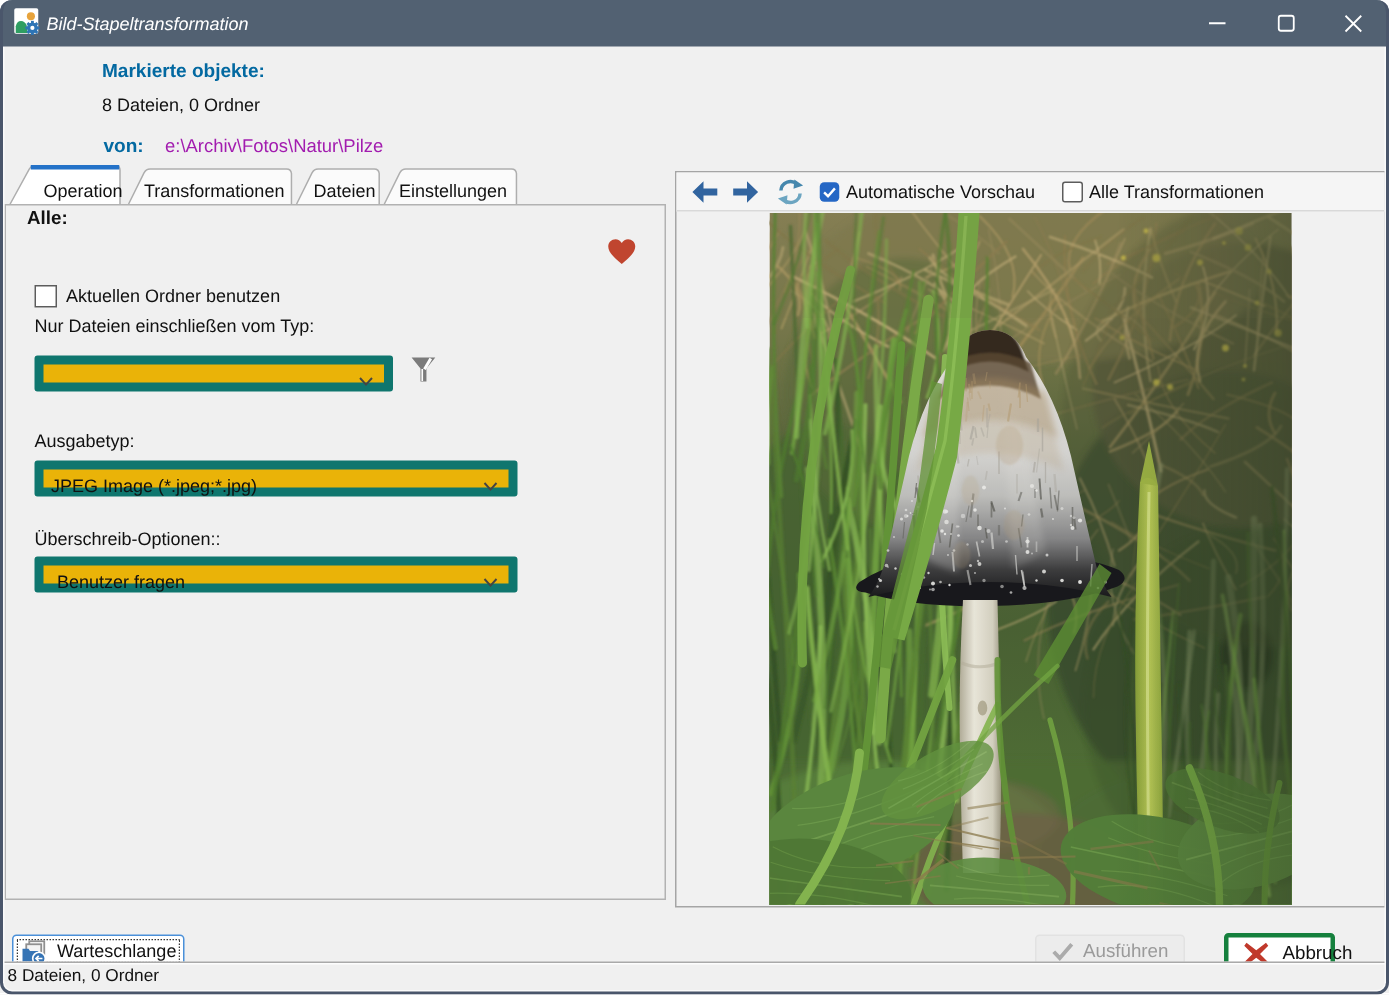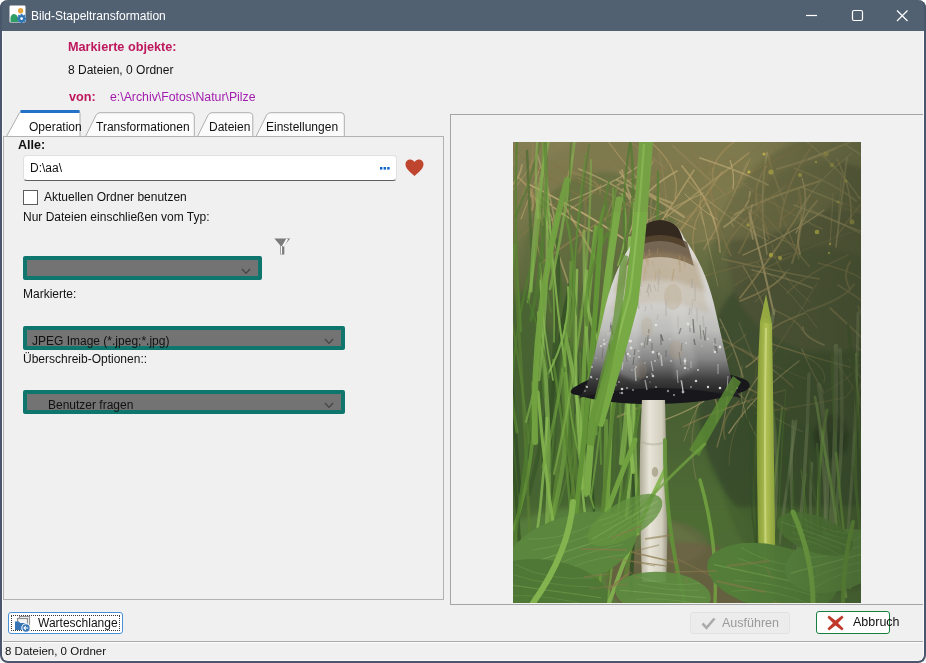--- a/index.html
+++ b/index.html
@@ -10,44 +10,44 @@
   #frame { position:absolute; left:0; top:0; width:926px; height:663px;
            border:2px solid #4a566b; border-top:none; border-radius:8px;
            z-index:60; pointer-events:none; }
   #frame2 { position:absolute; left:2px; top:31px; width:922px; height:630px;
             border:1px solid #fafafa; border-top:none; border-radius:0 0 6px 6px;
             z-index:59; pointer-events:none; }
   
   #tbar { position:absolute; left:0; top:0; width:926px; height:31px;
           background:#526172; border-radius:8px 8px 0 0; }
   #tico { position:absolute; left:9px; top:5px; }
-  #ttxt { position:absolute; left:31px; top:9px; color:#ffffff; font-size:12px; }
+  #ttxt { position:absolute; left:31px; top:9px; color:#ffffff; font-size:12px;font-style:italic; }
   .wbtn { position:absolute; top:0; width:45px; height:31px; }
   
-  .maroon { color:#be185d; font-weight:bold; }
+  .maroon { color:#0369a1; font-weight:bold; }
   #h1 { position:absolute; left:68px; top:40px; font-size:12.7px; }
   #h2 { position:absolute; left:68px; top:63px; font-size:12px; color:#111; }
   #h3 { position:absolute; left:69px; top:90px; font-size:12.7px; }
   #h3b { position:absolute; left:110px; top:90px; font-size:12.3px; color:#a21caf; }
   
   #page { position:absolute; left:3px; top:136px; width:441px; height:464px;
           background:#f0f0f0; border:1px solid #b2b2b2; }
   
   .lbl { position:absolute; font-size:12px; color:#111; }
-  .edit { position:absolute; background:#737373; border:4px solid #0f766e; border-radius:2px;margin-top:19px; }
+  .edit { position:absolute; background:#eab308; border:6px solid #0f766e; border-radius:2px; }
   .edit2 { position:absolute; background:#fff; border:1px solid #e0e0e0; border-bottom:1.5px solid #5f5f5f; border-radius:4px; }
   .cbx { position:absolute; width:15px; height:15px; background:#fff; border:1px solid #5c5c5c; }
   
   #rp { position:absolute; left:450px; top:114px; width:474px; height:491px;
         background:#f1f1f1; border:1px solid #a5a5a5; }
   #rtb { position:absolute; left:0; top:0; width:472px; height:26px;
          background:#f5f5f5; border-bottom:1px solid #d9d9d9; }
   #photo { position:absolute; left:62px; top:27px; width:348px; height:461px; }
   
-  .btn { position:absolute; font-size:12px; color:#111; }
+  .btn { position:absolute; font-size:12px; color:#111;margin-top:11px; }
   #sbar { position:absolute; left:0; top:641px; width:926px; height:21px;
           background:#f0f0f0; border-top:1px solid #a9a9a9; box-shadow:inset 0 1px 0 #fdfdfd; font-size:11.5px; color:#111; }
 </style>
 </head>
 <body>
 <div id="win">
   <div id="frame"></div>
     <div id="frame2"></div>
 
   <div id="tbar">
@@ -95,55 +95,71 @@
     <text x="96" y="21" font-size="12" fill="#111">Transformationen</text>
     <text x="209" y="21" font-size="12" fill="#111">Dateien</text>
     <text x="266" y="21" font-size="12" fill="#111">Einstellungen</text>
     <path d="M6.5 26.5 L19.5 2.8 Q20.8 0.4 23.2 0.4 L77 0.4 Q80 0.4 80 3.4 L80 26.5 Z" fill="#ffffff" stroke="#aeaeae" stroke-width="1"></path>
     <path d="M20.5 1.5 L79.5 1.5" stroke="#2472c8" stroke-width="3"></path>
     <text x="29" y="21" font-size="12" fill="#111">Operation</text>
   </svg>
 
   <div id="page"></div>
   <div class="lbl maroon" style="left:18px;top:138px;font-size:12.5px">Alle:</div>
-  <div class="edit2" style="left:23px;top:155px;width:374px;height:26px;font-size:12px;line-height:24px;color:#111;padding-left:6px">D:\aa\<svg style="position:absolute;right:6px;top:11px" width="10" height="3" viewBox="0 0 10 3">
-        <rect x="0" y="0" width="2.4" height="2.6" fill="#0d64cd"></rect>
-        <rect x="3.6" y="0" width="2.4" height="2.6" fill="#0d64cd"></rect>
-        <rect x="7.2" y="0" width="2.4" height="2.6" fill="#0d64cd"></rect>
-      </svg></div>
   <svg style="position:absolute;left:405px;top:159px" width="19" height="18" viewBox="0 0 19 18">
     <path d="M9.5 17 C4 12.5 0.5 9 0.5 5.3 C0.5 2.4 2.8 0.5 5.3 0.5 C7 0.5 8.6 1.4 9.5 3 C10.4 1.4 12 0.5 13.7 0.5 C16.2 0.5 18.5 2.4 18.5 5.3 C18.5 9 15 12.5 9.5 17 Z" fill="#c0452f"></path>
   </svg>
   <div class="cbx" style="left:23px;top:190px"></div>
   <div class="lbl" style="left:44px;top:190px">Aktuellen Ordner benutzen</div>
   <div class="lbl" style="left:23px;top:210px">Nur Dateien einschließen vom Typ:</div>
   <div class="edit" style="left:23px;top:237px;width:239px;height:24px">
     <svg style="position:absolute;right:7px;top:8px" width="10" height="7" viewBox="0 0 10 7">
         <path d="M1 1 L5 5.4 L9 1" stroke="#444" stroke-width="1.3" fill="none"></path>
       </svg>
   </div>
   <svg style="position:absolute;left:274px;top:238px" width="17" height="17" viewBox="0 0 17 17">
     <path d="M0.4 0.4 H16.2 L10.3 7.6 L10.3 16.4 L6.3 16.4 L6.3 7.6 Z" fill="#7b7b7b"></path>
     <path d="M13.2 1 L9 8.2" stroke="#fdfdfd" stroke-width="2"></path>
     <path d="M7.5 8 L7.5 16" stroke="#fdfdfd" stroke-width="1.1"></path>
   </svg>
-  <div class="lbl" style="left:23px;top:287px">Markierte:</div>
+  <div class="lbl" style="left:23px;top:287px">Ausgabetyp:</div>
   <div class="edit" style="left:23px;top:307px;width:322px;height:24px;font-size:12px;line-height:22px;padding-left:5px;color:#111">JPEG Image (*.jpeg;*.jpg)
     <svg style="position:absolute;right:7px;top:8px" width="10" height="7" viewBox="0 0 10 7">
         <path d="M1 1 L5 5.4 L9 1" stroke="#444" stroke-width="1.3" fill="none"></path>
       </svg>
   </div>
   <div class="lbl" style="left:23px;top:352px">Überschreib-Optionen::</div>
-  <div class="edit" style="left:23px;top:371px;width:322px;height:24px;font-size:12px;line-height:22px;padding-left:21px;color:#111">Benutzer fragen
+  <div class="edit" style="left:23px;top:371px;width:322px;height:24px;font-size:12px;line-height:22px;padding-left:9px;color:#111">Benutzer fragen
     <svg style="position:absolute;right:7px;top:8px" width="10" height="7" viewBox="0 0 10 7">
         <path d="M1 1 L5 5.4 L9 1" stroke="#444" stroke-width="1.3" fill="none"></path>
       </svg>
   </div>
 
   <div id="rp">
+    <div id="rtb">
+      <svg style="position:absolute;left:10px;top:5px" width="18" height="16" viewBox="0 0 18 16">
+        <path d="M0.6 8 L8 0.8 L8 5.6 L17.2 5.6 L17.2 10.4 L8 10.4 L8 15.2 Z" fill="#31649f"></path>
+      </svg>
+      <svg style="position:absolute;left:37px;top:5px" width="18" height="16" viewBox="0 0 18 16">
+        <path d="M17.4 8 L10 0.8 L10 5.6 L0.8 5.6 L0.8 10.4 L10 10.4 L10 15.2 Z" fill="#31649f"></path>
+      </svg>
+      <svg style="position:absolute;left:67px;top:4px" width="18" height="18" viewBox="0 0 18 18">
+        <path d="M2.6 8 A6.4 6.4 0 0 1 13.2 3.6" stroke="#4587ad" stroke-width="2.3" fill="none"></path>
+        <path d="M11.6 0.6 L17.4 4.6 L11.0 6.8 Z" fill="#4587ad"></path>
+        <path d="M15.4 10 A6.4 6.4 0 0 1 4.8 14.4" stroke="#6ca5c1" stroke-width="2.3" fill="none"></path>
+        <path d="M6.4 17.4 L0.6 13.4 L7.0 11.2 Z" fill="#6ca5c1"></path>
+      </svg>
+      <svg style="position:absolute;left:95px;top:6px" width="14" height="14" viewBox="0 0 14 14">
+        <rect x="0.5" y="0.5" width="13" height="13" rx="3" fill="#2567c5"></rect>
+        <path d="M3.4 7.2 L6 9.8 L10.6 4.6" stroke="#fff" stroke-width="1.6" fill="none"></path>
+      </svg>
+      <div style="position:absolute;left:113px;top:6px;font-size:12px;color:#111">Automatische Vorschau</div>
+      <div style="position:absolute;left:257px;top:6px;width:14px;height:14px;background:#fff;border:1px solid #5c5c5c;border-radius:2px"></div>
+      <div style="position:absolute;left:275px;top:6px;font-size:12px;color:#111">Alle Transformationen</div>
+    </div>
     <div id="photo"><svg width="348" height="461" viewBox="0 0 348 461">
           <defs>
             <linearGradient id="bgg" x1="0" y1="0" x2="0" y2="1">
               <stop offset="0" stop-color="#8a8256"></stop>
               <stop offset="0.15" stop-color="#7a7a4c"></stop>
               <stop offset="0.35" stop-color="#57653a"></stop>
               <stop offset="0.6" stop-color="#486032"></stop>
               <stop offset="0.85" stop-color="#4e7034"></stop>
               <stop offset="1" stop-color="#42602c"></stop>
             </linearGradient>
@@ -816,21 +832,21 @@
       <path d="M14.3 13 H10 M11.8 11.2 L10 13 L11.8 14.8" stroke="#fff" stroke-width="1.1" fill="none"></path>
     </svg>
     <span style="position:absolute;left:29px;top:3px">Warteschlange</span>
   </div>
   <div class="btn" style="left:690px;top:612px;width:100px;height:22px;background:#ececec;border:1px solid #e2e2e2;border-radius:3px;color:#9a9a9a">
     <svg style="position:absolute;left:10px;top:4px" width="15" height="13" viewBox="0 0 15 13">
         <path d="M1.5 6.5 L5.5 10.8 L13.5 1.5" stroke="#ababab" stroke-width="2.6" fill="none"></path>
       </svg>
     <span style="position:absolute;left:31px;top:3px;font-size:12.5px">Ausführen</span>
   </div>
-  <div class="btn" style="left:816px;top:611px;width:74px;height:23px;background:#fff;border:1px solid #15803d;border-radius:3px">
+  <div class="btn" style="left:816px;top:611px;width:74px;height:23px;background:#fff;border:3px solid #15803d;border-radius:3px">
     <svg style="position:absolute;left:10px;top:3px" width="17" height="16" viewBox="0 0 17 16">
       <path d="M2 0.5 L8.5 5.5 L15 0.5 L16.5 2.5 L11 8 L16.5 13.5 L15 15.5 L8.5 10.5 L2 15.5 L0.5 13.5 L6 8 L0.5 2.5 Z" fill="#c0392b" transform="rotate(0 8.5 8)"></path>
     </svg>
     <span style="position:absolute;left:36px;top:3px;font-size:12.5px">Abbruch</span>
   </div>
 
   <div id="sbar">
       <span style="position:absolute;left:5px;top:3px">8 Dateien, 0 Ordner</span>
     </div>
 </div>

